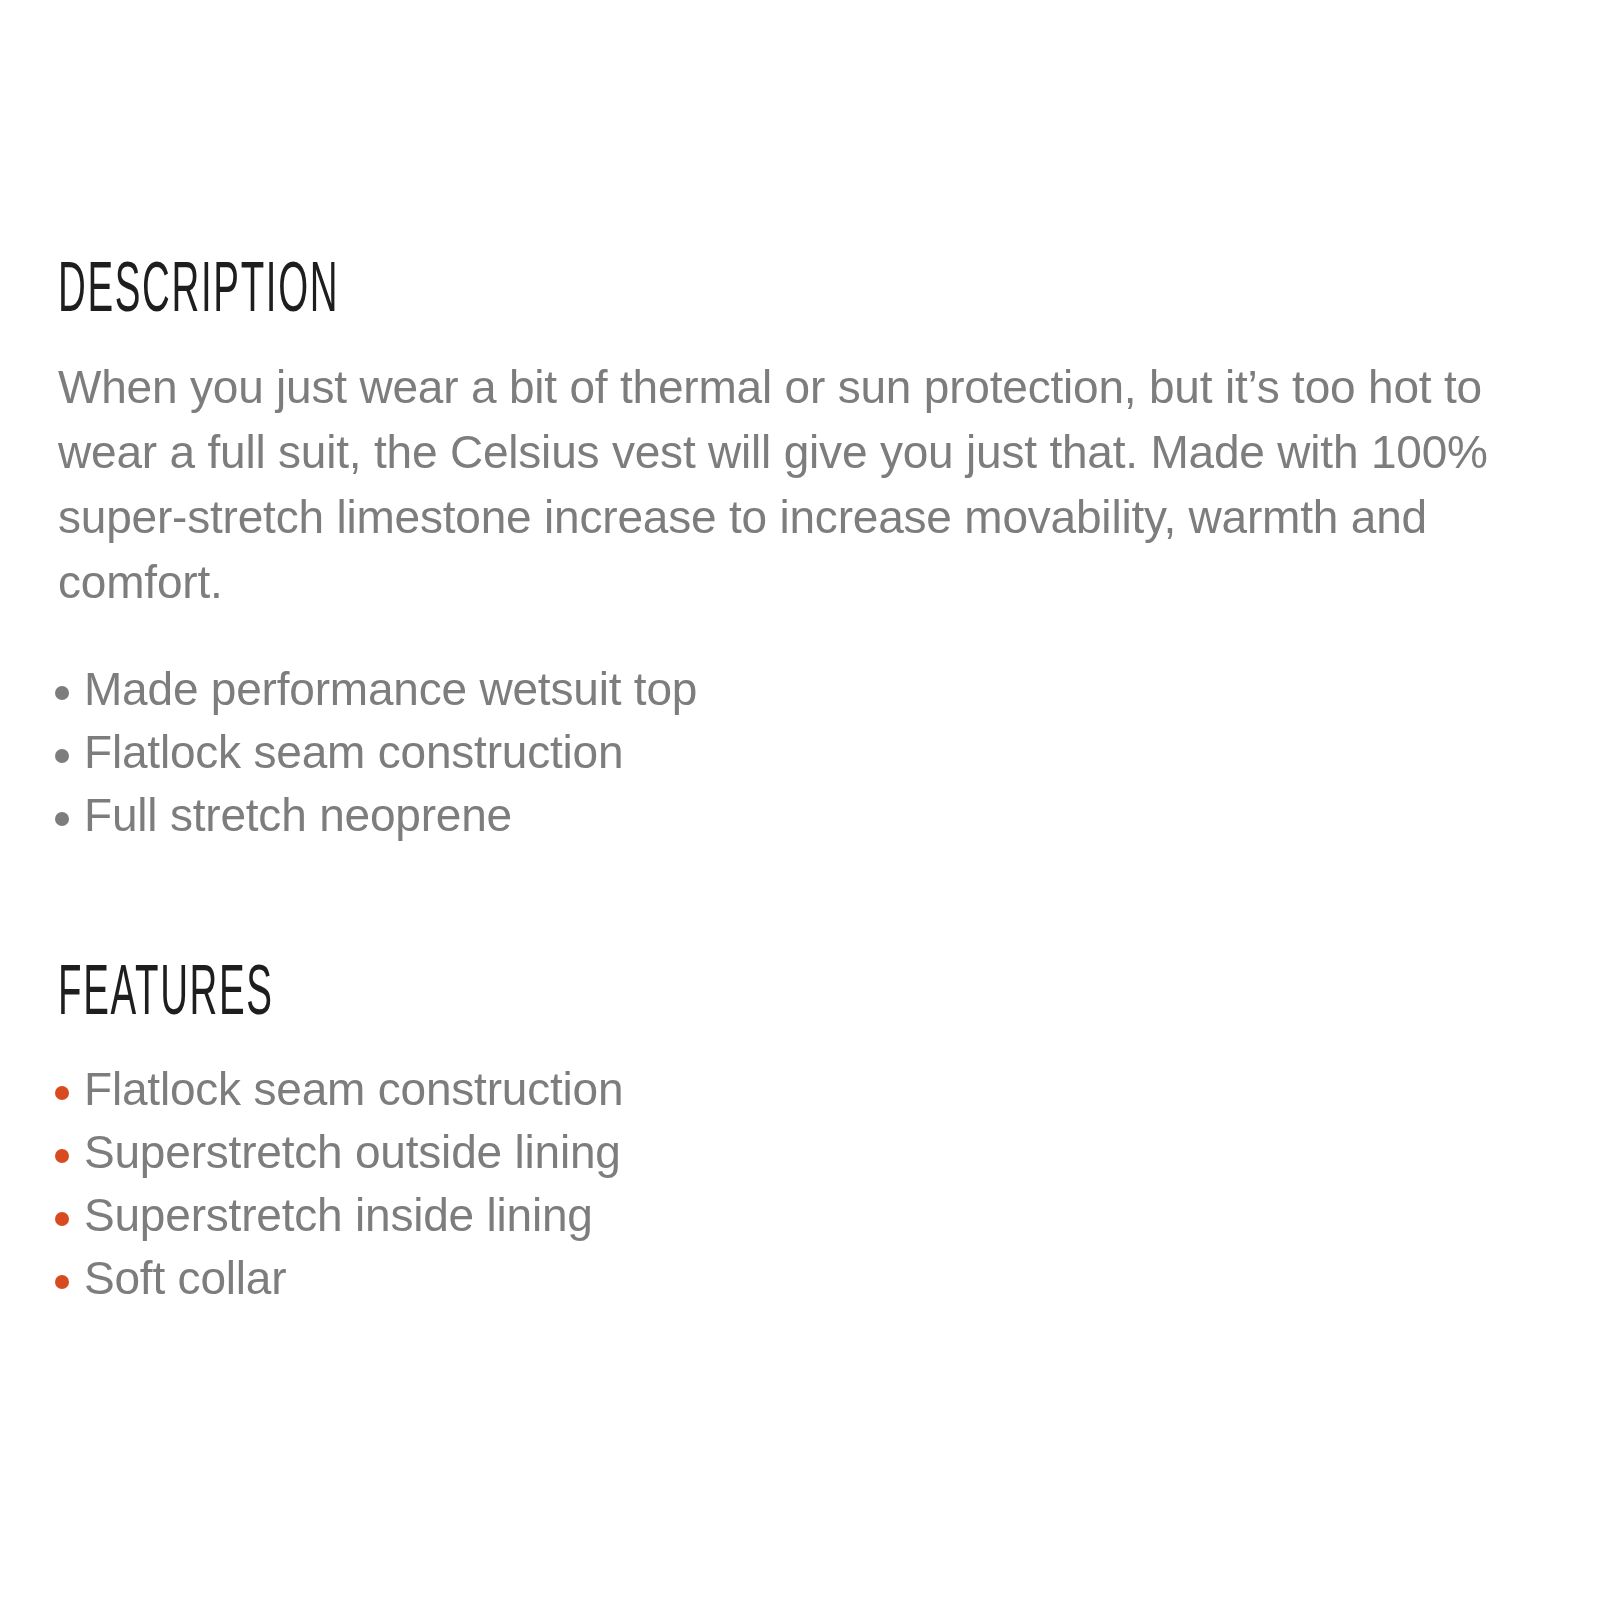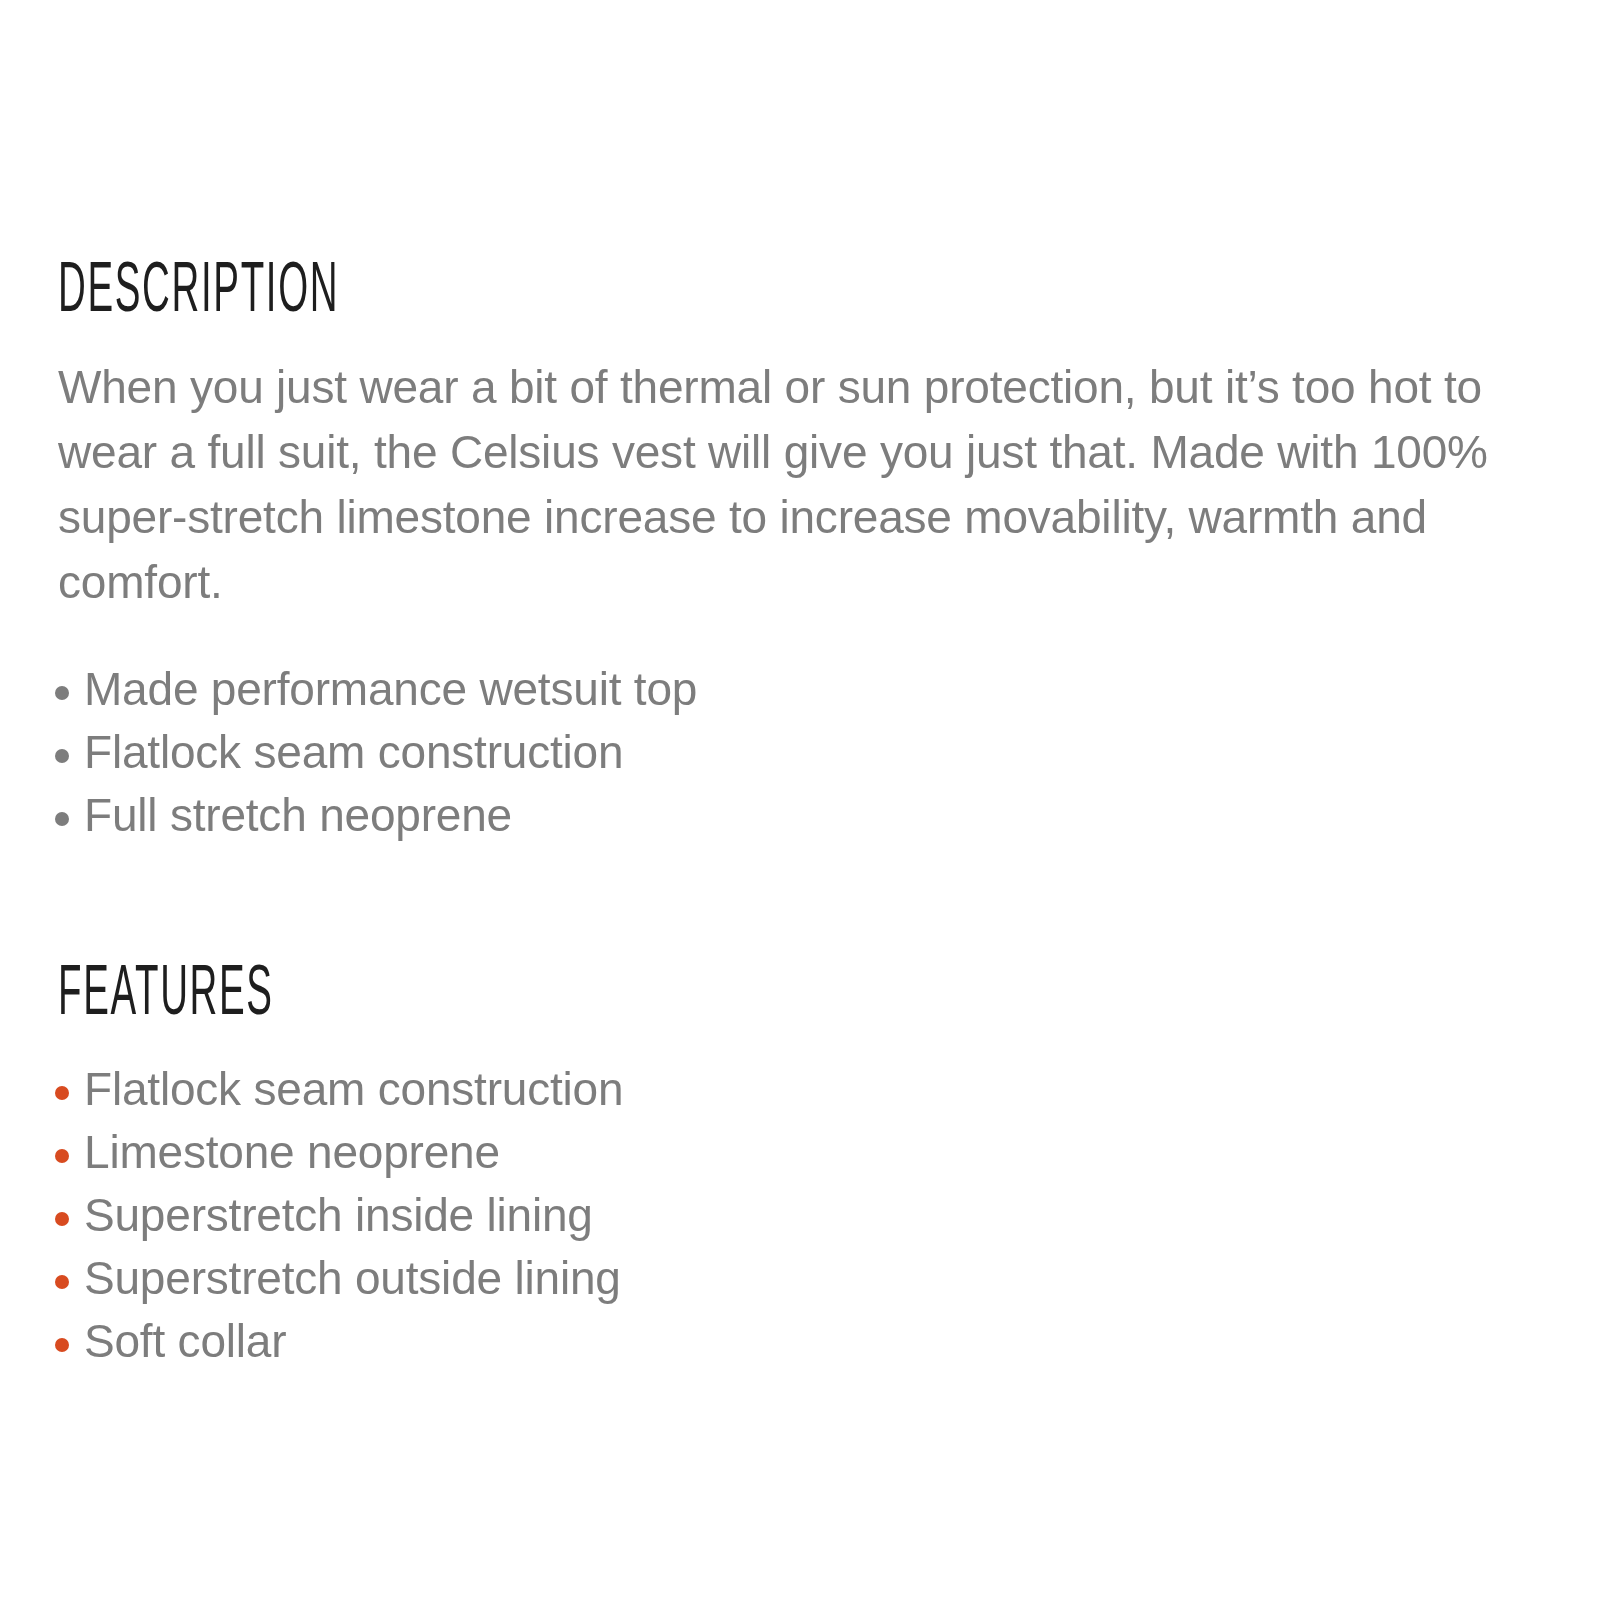--- a/index.html
+++ b/index.html
@@ -105,23 +105,22 @@
 
   <section>
     <h2 class="heading features-heading">
       <span class="heading-inner">FEATURES</span>
     </h2>
 
     <ul class="bullet-list features-list">
 
         <li class="bullet-item">Flatlock seam construction</li>
 
-        <li class="bullet-item">Limestone neoprene</li>
+
+        <li class="bullet-item">Superstretch outside lining</li>
 
         <li class="bullet-item">Superstretch inside lining</li>
-
-        <li class="bullet-item">Superstretch outside lining</li>
 
         <li class="bullet-item">Soft collar</li>
       </ul>
   </section>
 
 </div>
 
 </body></html>

